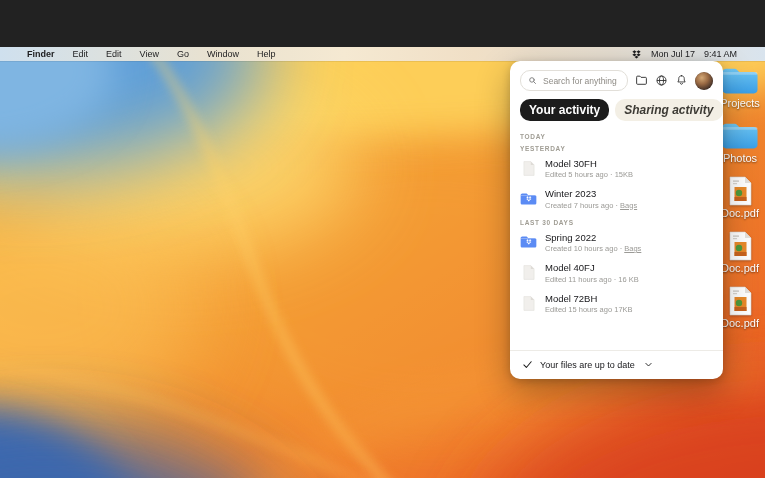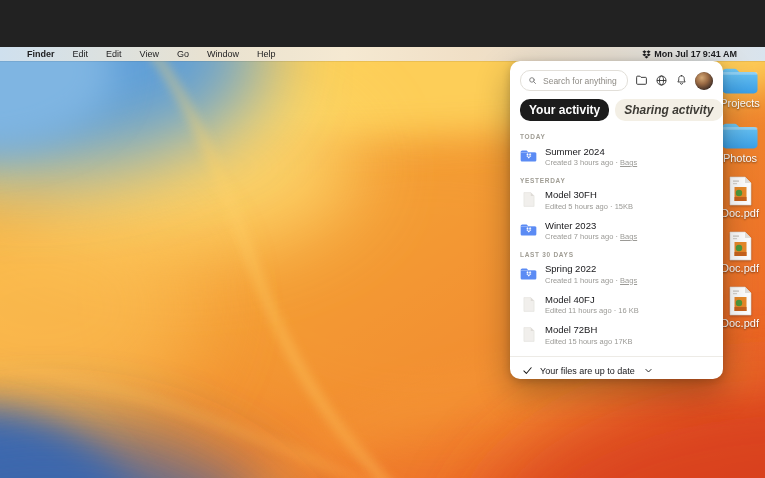--- a/index.html
+++ b/index.html
@@ -7,21 +7,21 @@
          font-family:"Liberation Sans",sans-serif;margin-top:47px;-webkit-font-smoothing:antialiased;}
   .wallpaper{position:absolute;inset:0;width:765px;height:478px;display:block;}
 
   
   .menubar{position:absolute;top:0;left:0;right:0;height:14px;display:flex;align-items:center;
     padding:0 12px 0 18px;font-size:9px;color:#1d1d1f;z-index:6;
     background:linear-gradient(90deg,#cfe0ee 0%,#e9e2d0 28%,#f5e9d2 45%,#f0dfc6 62%,#e6ded1 80%,#d9e4ee 100%);
     box-shadow:0 0.5px 0 rgba(0,0,0,.14);}
   .menu-item{padding:0 9px;cursor:default;white-space:nowrap;}
   .menu-item.app{font-weight:700;}
-  .menubar-right{margin-left:auto;display:flex;align-items:center;gap:2px;padding-right:16px;font-weight:bold;}
+  .menubar-right{margin-left:auto;display:flex;align-items:center;gap:9px;padding-right:16px;}
   .menubar-right .txt{font-size:9px;}
   .db-glyph svg{width:11px;height:11px;display:block;}
 
   
   .desktop-icons{position:absolute;top:19px;right:1px;width:48px;display:flex;flex-direction:column;
     align-items:center;gap:12px;z-index:1;}
   .dicon{display:flex;flex-direction:column;align-items:center;width:100%;cursor:default;}
   .dicon .ig-folder{width:38px;height:30px;}
   .dicon .ig-pdf{width:25px;height:30px;filter:drop-shadow(0 1px 1px rgba(0,0,0,.25));}
   .dlabel{font-size:11px;color:#fff;margin-top:1px;text-shadow:0 1px 2px rgba(0,0,0,.55);}
@@ -64,21 +64,21 @@
   .row{display:flex;align-items:center;gap:8px;padding:4.5px 0;cursor:pointer;}
   .row .ic{flex:0 0 auto;display:flex;width:17px;justify-content:center;}
   .ic-folder{width:17px;height:14px;}
   .ic-file{width:12px;height:15px;}
   .rt{min-width:0;}
   .title{font-size:9.5px;color:#17171a;margin-bottom:1.5px;}
   .meta{font-size:7.5px;color:#9b9a96;}
   .meta a{color:#9b9a96;text-decoration:underline;cursor:pointer;}
 
   .panel-footer{border-top:1px solid #edebe6;display:flex;align-items:center;gap:7px;
-    padding:8px 12px 3px 12px;}
+    padding:8px 12px 9px 12px;}
   .panel-footer .chk svg{width:11px;height:11px;display:block;}
   .footer-text{font-size:9px;color:#17171a;font-weight:500;flex:0 0 auto;}
   .chev{display:flex;cursor:pointer;margin-left:2px;}
   .chev svg{width:9px;height:9px;}
 </style>
 </head>
 <body>
 
 <div class="stage">
 
@@ -227,35 +227,20 @@
     </div>
 
     <div class="tabs">
       <span class="tab sel">Your activity</span>
       <span class="tab unsel">Sharing activity</span>
     </div>
 
     <div class="list">
       <div class="sec-label">TODAY</div>
 
-      <div class="row">
-        <span class="ic">
-          <svg class="ic-folder" viewBox="0 0 26 20">
-              <path d="M1,4.2 C1,2.8 2.1,1.7 3.5,1.7 H9.3 C9.9,1.7 10.5,1.9 10.9,2.3 L12.4,3.8 H22.5 C23.9,3.8 25,4.9 25,6.3 V16 C25,17.4 23.9,18.5 22.5,18.5 H3.5 C2.1,18.5 1,17.4 1,16 Z" fill="#5b8bf4"></path>
-              <rect x="1" y="3.8" width="24" height="1.8" rx="0.9" fill="rgba(255,255,255,.3)"></rect>
-              <g transform="translate(7.2,5.2) scale(0.48)" fill="#fff">
-                <use href="#sym-dropbox"></use>
-              </g>
-            </svg>
-        </span>
-        <div class="rt">
-          <div class="title">Summer 2024</div>
-          <div class="meta"><span>Created 3 hours ago · </span><a>Bags</a></div>
-        </div>
-      </div>
 
       <div class="sec-label">YESTERDAY</div>
 
       <div class="row">
         <span class="ic">
           <svg class="ic-file" viewBox="0 0 20 25">
               <path d="M1.5,1 H13 L18.5,6.5 V24 H1.5 Z" fill="#f1efec" stroke="#dedbd6" stroke-width="0.8"></path>
               <path d="M13,1 L18.5,6.5 H13 Z" fill="#dedbd6"></path>
             </svg>
         </span>
@@ -288,21 +273,21 @@
           <svg class="ic-folder" viewBox="0 0 26 20">
               <path d="M1,4.2 C1,2.8 2.1,1.7 3.5,1.7 H9.3 C9.9,1.7 10.5,1.9 10.9,2.3 L12.4,3.8 H22.5 C23.9,3.8 25,4.9 25,6.3 V16 C25,17.4 23.9,18.5 22.5,18.5 H3.5 C2.1,18.5 1,17.4 1,16 Z" fill="#5b8bf4"></path>
               <rect x="1" y="3.8" width="24" height="1.8" rx="0.9" fill="rgba(255,255,255,.3)"></rect>
               <g transform="translate(7.2,5.2) scale(0.48)" fill="#fff">
                 <use href="#sym-dropbox"></use>
               </g>
             </svg>
         </span>
         <div class="rt">
           <div class="title">Spring 2022</div>
-          <div class="meta"><span>Created 1 hours ago · </span><a>Bags</a></div>
+          <div class="meta"><span>Created 10 hours ago · </span><a>Bags</a></div>
         </div>
       </div>
 
       <div class="row">
         <span class="ic">
           <svg class="ic-file" viewBox="0 0 20 25">
               <path d="M1.5,1 H13 L18.5,6.5 V24 H1.5 Z" fill="#f1efec" stroke="#dedbd6" stroke-width="0.8"></path>
               <path d="M13,1 L18.5,6.5 H13 Z" fill="#dedbd6"></path>
             </svg>
         </span>

